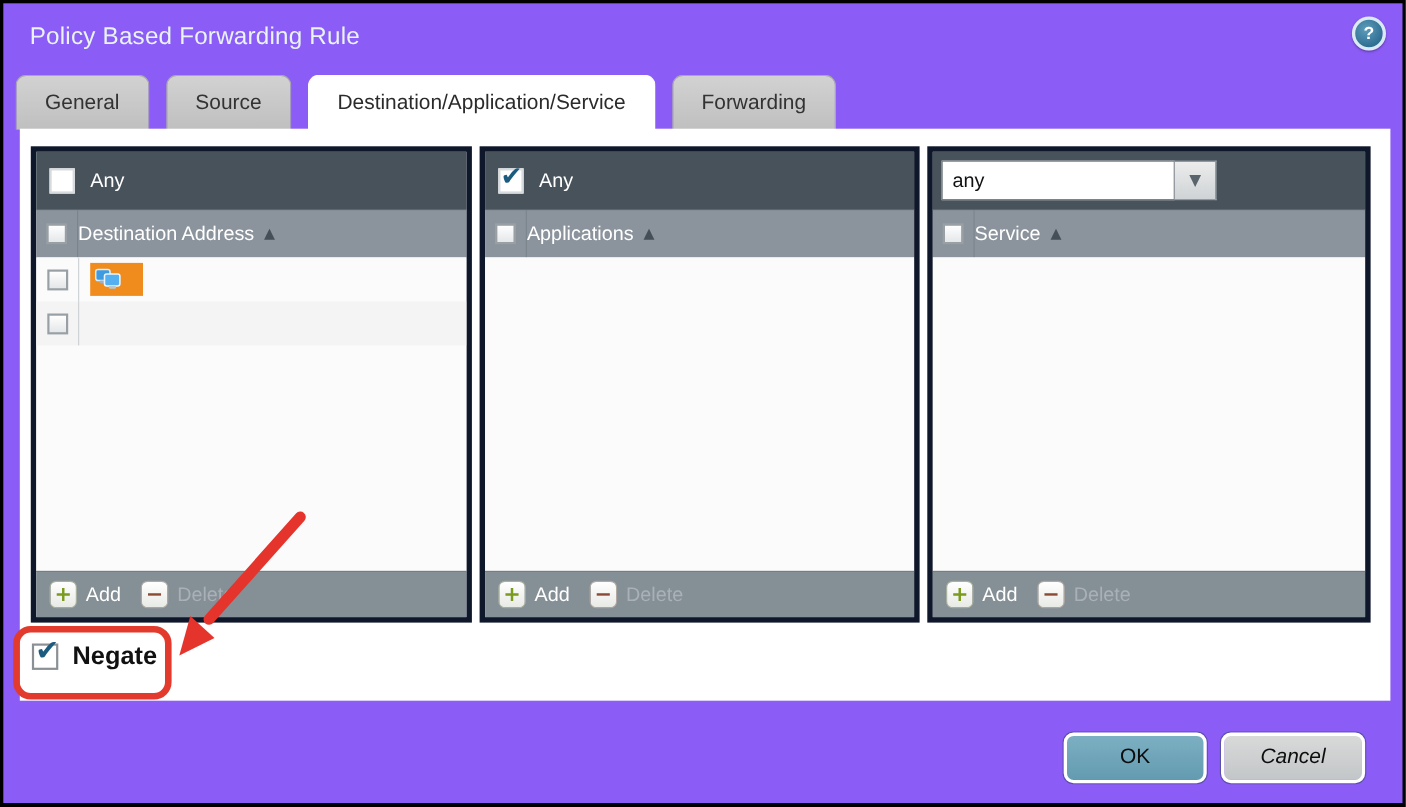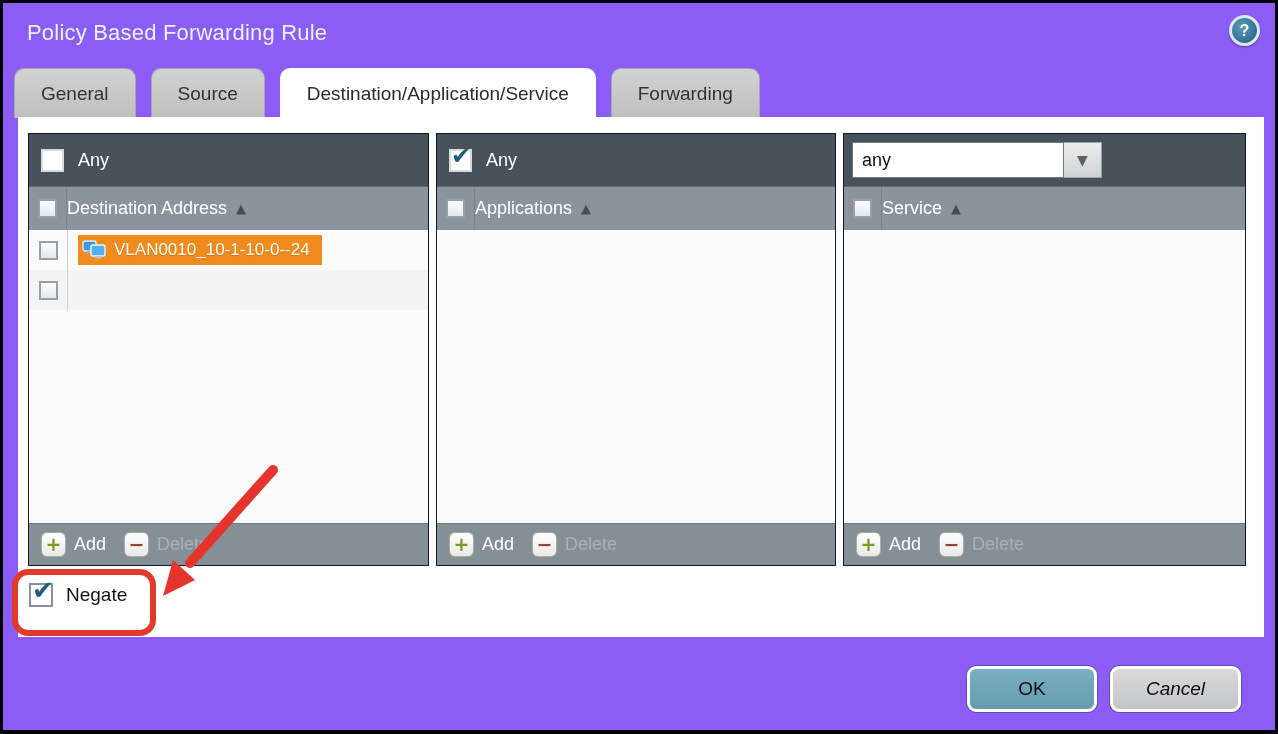--- a/index.html
+++ b/index.html
@@ -33,21 +33,21 @@
   }
   .tab.active{background:#fff;color:#2b2b2b;border-color:#fff;z-index:3;}
   
   .content{
     position:absolute;left:15px;top:114px;width:1246px;height:520px;background:#fff;
     z-index:1;
   }
   
   .panel{
     position:absolute;top:130px;height:433px;z-index:2;
-    display:flex;flex-direction:column;border:1px solid #0f172a;box-sizing:border-box;
+    display:flex;flex-direction:column;border:5px solid #0f172a;box-sizing:border-box;
     background:#fbfbfb;
   }
   .panel.p1{left:25px;width:401px;}
   .panel.p2{left:433px;width:400px;}
   .panel.p3{left:840px;width:403px;}
   .panel-top{
     height:52px;background:#47525b;display:flex;align-items:center;flex:0 0 auto;
   }
   .panel-sub{
     height:43px;background:#8b949c;display:flex;align-items:center;flex:0 0 auto;
@@ -120,21 +120,21 @@
     position:absolute;left:26px;top:580px;display:flex;align-items:center;z-index:4;cursor:pointer;
   }
   .negate-cbx{
     position:relative;width:24px;height:24px;background:#fff;border:2px solid #8a9094;
     box-sizing:border-box;
   }
   .negate-cbx .tick{
     position:absolute;left:1px;top:-10px;font-family:"DejaVu Sans",sans-serif;
     font-size:26px;font-weight:bold;color:#1c5b80;
   }
-  .negate-label{margin-left:13px;font-size:19px;color:#111;}
+  .negate-label{margin-left:13px;font-size:23px;color:#111;font-weight:bold;}
   .red-box{
     position:absolute;left:9px;top:566px;width:132px;height:55px;border:6px solid #e23b2e;
     border-radius:16px;z-index:3;pointer-events:none;
   }
   .arrow-svg{position:absolute;left:0;top:0;width:100%;height:100%;z-index:5;pointer-events:none;}
   
   .btn{
     position:absolute;top:663px;height:46px;border-radius:9px;border:3px solid #fff;
     box-sizing:border-box;font-size:19px;color:#0d0d0d;display:flex;align-items:center;
     justify-content:center;cursor:pointer;box-shadow:0 0 0 1px rgba(40,70,85,.5);
@@ -186,21 +186,20 @@
         <span class="row-cbx-cell">
           <span class="cbx small"></span>
         </span>
         <span class="chip">
           <svg class="addr-icon" viewBox="0 0 26 22">
             <rect x="1" y="2" width="13" height="10" rx="2" fill="#3f9be0" stroke="#d8edfb" stroke-width="1.4"></rect>
             <rect x="4.5" y="12" width="6" height="2.4" rx="1" fill="#9fb2c0"></rect>
             <rect x="9" y="6" width="14" height="11" rx="2" fill="#55b0f2" stroke="#eaf6ff" stroke-width="1.4"></rect>
             <rect x="13" y="17" width="6.5" height="2.6" rx="1" fill="#b9c6d1"></rect>
           </svg>
-          <span class="chip-label">VLAN0010_10-1-10-0--24</span>
         </span>
       </div>
       <div class="row">
         <span class="row-cbx-cell">
           <span class="cbx small"></span>
         </span>
       </div>
     </div>
     <div class="panel-foot">
       <span class="tool">

